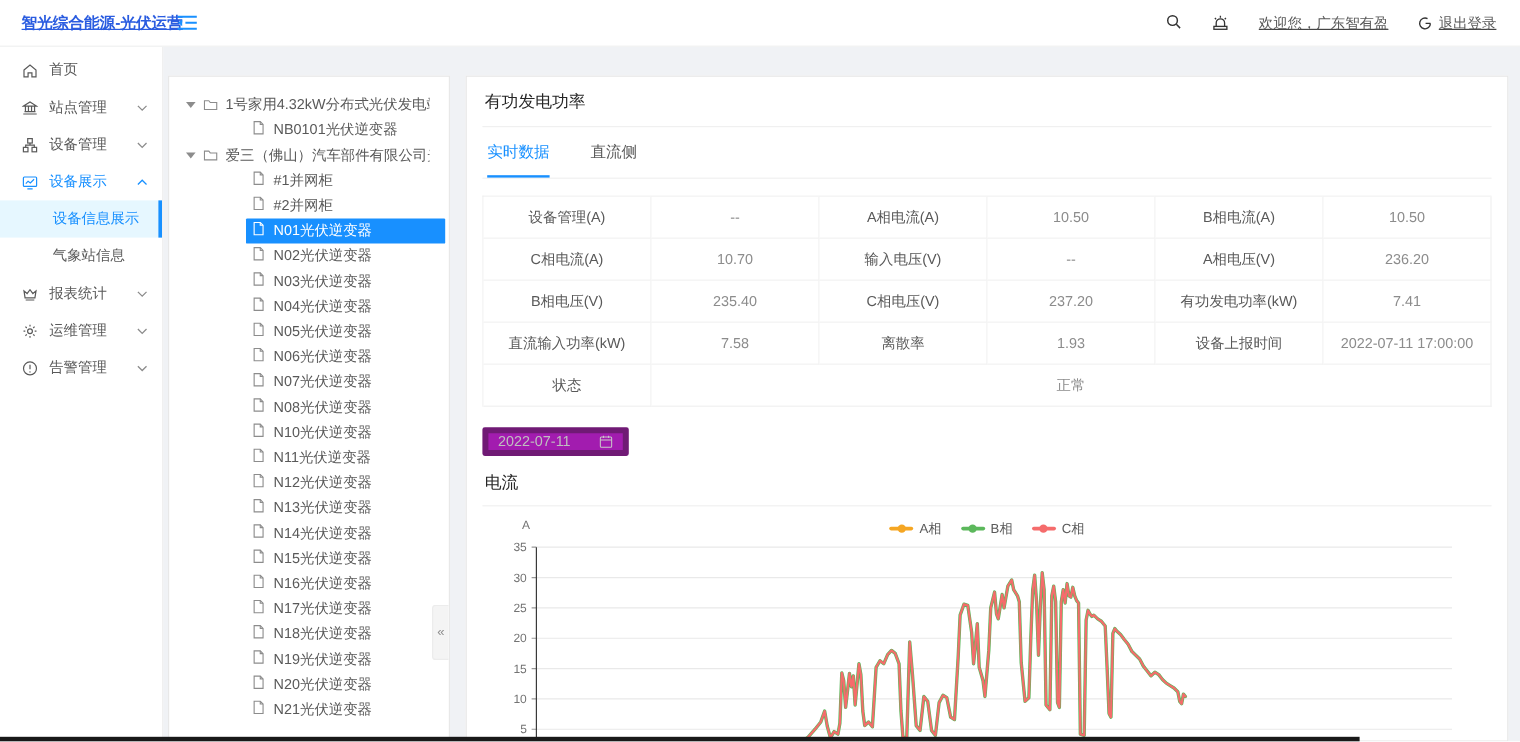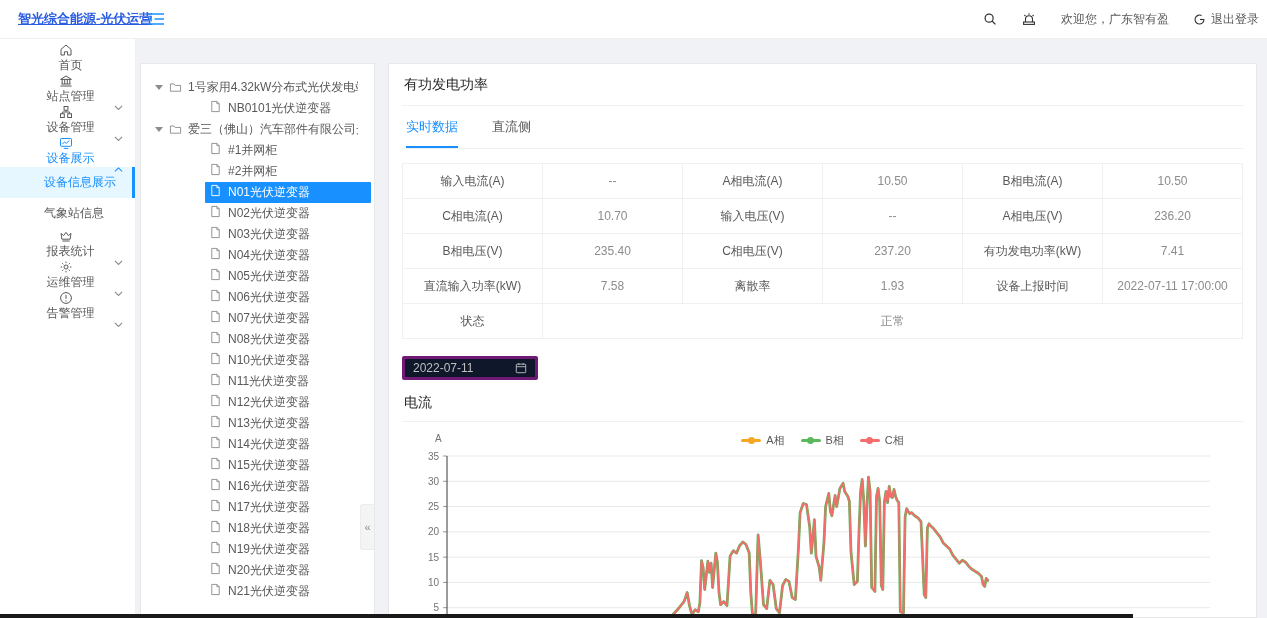--- a/index.html
+++ b/index.html
@@ -2,30 +2,30 @@
 <html><head>
 <meta charset="utf-8">
 <style>
   html,body{margin:0;padding:0;width:1267px;height:618px;overflow:hidden;
     font-family:"Liberation Sans","DejaVu Sans",sans-serif;background:#fff;}
   .app{width:1267px;height:618px;position:relative;display:flex;flex-direction:column;}
   
   .header{height:38px;background:#fff;border-bottom:1px solid #f0f0f0;display:flex;align-items:center;flex-shrink:0;}
   .logo{width:135px;flex-shrink:0;padding-left:18px;box-sizing:border-box;font-size:13px;font-weight:bold;color:#2a5ce0;white-space:nowrap;text-decoration:underline;}
   .fold-btn{margin-left:12px;color:#1890ff;width:18px;height:14px;cursor:pointer;}
-  .header-right{margin-left:auto;display:flex;align-items:center;gap:24px;padding-right:8px;color:#444;}
+  .header-right{margin-left:auto;display:flex;gap:24px;padding-right:20px;color:#444;text-decoration:underline;}
   .h-icon{width:16px;height:16px;color:#333;display:inline-flex;}
   .welcome{font-size:12px;color:#595959;}
   .logout{font-size:12px;color:#595959;display:flex;align-items:center;gap:5px;cursor:pointer;}
   .logout .h-icon{width:13px;height:13px;}
   
   .body{flex:1;display:flex;background:#f0f2f5;overflow:hidden;}
   
   .sidebar{width:135px;flex-shrink:0;background:#fff;border-right:1px solid #f0f0f0;padding-top:4px;}
-  .side-item{height:31px;display:flex;align-items:center;padding:0 12px 0 18px;font-size:12px;color:#595959;cursor:pointer;position:relative;box-sizing:border-box;flex-direction:column;}
+  .side-item{height:31px;display:flex;align-items:center;padding:0 12px 0 18px;font-size:12px;color:#595959;cursor:pointer;position:relative;box-sizing:border-box;}
   .side-item .s-icon{width:14px;height:14px;margin-right:9px;flex-shrink:0;display:inline-flex;}
   .side-item .chev{margin-left:auto;width:9px;height:6px;color:#8c8c8c;display:inline-flex;}
   .side-item.parent-active{color:#1890ff;}
   .side-item.parent-active .chev{color:#1890ff;}
   .side-sub{height:31px;display:flex;align-items:center;padding-left:44px;font-size:12px;color:#595959;cursor:pointer;box-sizing:border-box;}
   .side-sub.active{background:#e6f7ff;color:#1890ff;border-right:3px solid #1890ff;}
   
   .main{flex:1;display:flex;padding:24px 10px 0 4px;gap:13px;overflow:hidden;}
   
   .tree-panel{width:235px;flex-shrink:0;background:#fff;border:1px solid #e8e8e8;box-sizing:border-box;position:relative;overflow:hidden;padding-top:13px;}
@@ -44,21 +44,21 @@
   .tabs{display:flex;gap:34px;border-bottom:1px solid #f0f0f0;padding:12px 4px 0;}
   .tab{font-size:13px;color:#595959;padding-bottom:10px;cursor:pointer;}
   .tab.active{color:#1890ff;border-bottom:2px solid #1890ff;}
   
   .info-table{margin-top:14px;display:grid;grid-template-columns:repeat(6,1fr);border-top:1px solid #f0f0f0;border-left:1px solid #f0f0f0;}
   .cell{height:34px;display:flex;align-items:center;justify-content:center;font-size:12px;border-right:1px solid #f0f0f0;border-bottom:1px solid #f0f0f0;background:#fff;}
   .cell.lab{color:#595959;}
   .cell.val{color:#8c8c8c;}
   .cell.wide{grid-column:2/7;}
   
-  .date-picker{margin-top:17px;width:136px;height:24px;border:3px solid #701a75;border-radius:2px;display:flex;align-items:center;padding:0 8px;box-sizing:border-box;cursor:pointer;background:#0f172a;}
+  .date-picker{margin-top:17px;width:122px;height:24px;border:5px solid #701a75;border-radius:2px;display:flex;align-items:center;padding:0 8px;box-sizing:border-box;cursor:pointer;background:#a21caf;}
   .date-picker .dval{font-size:12px;color:#bfbfbf;flex:1;}
   .date-picker .c-icon{width:12px;height:12px;color:#c9c9c9;display:inline-flex;}
   
   .chart-title{margin-top:14px;font-size:14px;color:#262626;padding:0 2px 9px;border-bottom:1px solid #f0f0f0;}
   .chart-head{position:relative;height:20px;margin-top:8px;display:flex;justify-content:center;align-items:center;}
   .unit{position:absolute;left:33px;top:3px;font-size:10px;color:#737373;}
   .legend{display:flex;gap:16px;align-items:center;}
   .legend-item{display:flex;align-items:center;gap:5px;cursor:pointer;}
   .legend-mark{width:20px;height:3px;border-radius:2px;position:relative;}
   .legend-mark i{position:absolute;left:6.5px;top:-2px;width:7px;height:7px;border-radius:50%;display:block;}
@@ -487,21 +487,21 @@
           </div>
         </div>
 
       <div class="right-panel">
         <div class="panel-title">有功发电功率</div>
         <div class="tabs" id="tabs">
             <div class="tab active">实时数据</div>
             <div class="tab">直流侧</div>
           </div>
         <div class="info-table" id="infoTable">
-            <div class="cell lab">输入电流(A)</div>
+            <div class="cell lab">设备管理(A)</div>
             <div class="cell val">--</div>
             <div class="cell lab">A相电流(A)</div>
             <div class="cell val">10.50</div>
             <div class="cell lab">B相电流(A)</div>
             <div class="cell val">10.50</div>
             <div class="cell lab">C相电流(A)</div>
             <div class="cell val">10.70</div>
             <div class="cell lab">输入电压(V)</div>
             <div class="cell val">--</div>
             <div class="cell lab">A相电压(V)</div>

